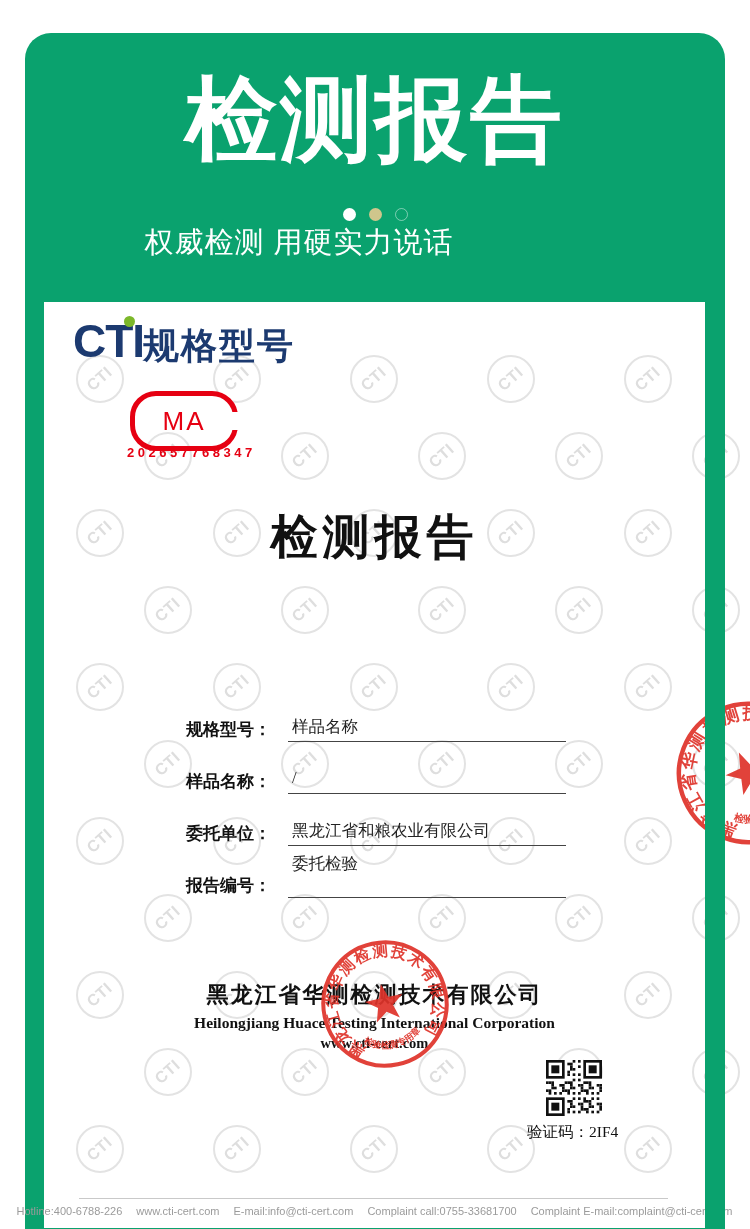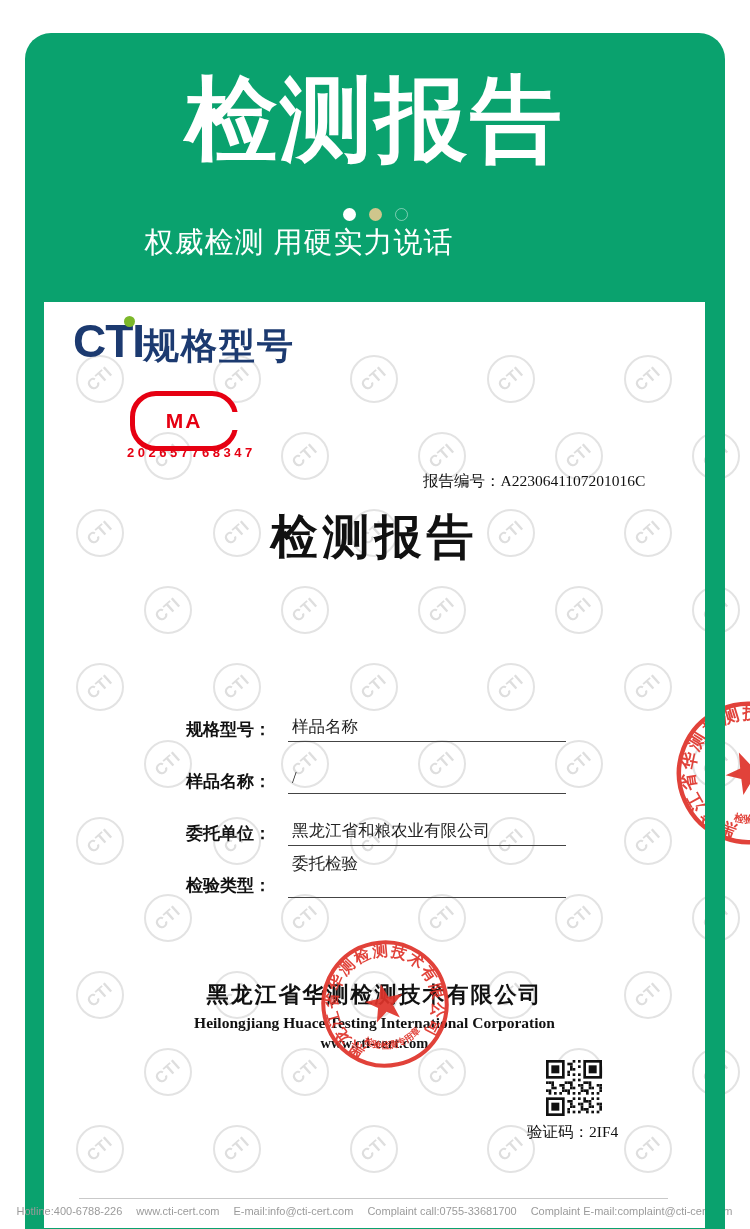--- a/index.html
+++ b/index.html
@@ -34,21 +34,21 @@
   
   .cti-text{left:73px;top:303px;color:#1c3a70;font-size:46px;font-weight:900;letter-spacing:-1px;line-height:1;}
   .cti-dot{left:124px;top:301px;width:11px;height:11px;border-radius:50%;background:#7cb82a;}
   .cti-cn{left:143px;top:313px;color:#1c3a70;font-size:36px;font-weight:bold;letter-spacing:2px;line-height:1;}
 
   
   .cma-box{left:130px;top:376px;width:98px;height:50px;border:5px solid #e60012;border-radius:26px;
            display:flex;align-items:center;justify-content:center;}
   .cma-box::after{content:"";position:absolute;right:-6px;top:50%;transform:translateY(-50%);
                   width:12px;height:18px;background:#fff;}
-  .cma-ma{color:#e60012;font-size:21px;font-weight:700;letter-spacing:2px;}
+  .cma-ma{color:#e60012;font-size:26px;font-weight:400;letter-spacing:2px;}
   .cma-num{left:127px;top:430px;color:#e60012;font-size:13px;letter-spacing:3.5px;font-weight:bold;}
 
   .report-no{left:423px;top:456px;font-size:15.5px;color:#111;}
   .cert-title{left:44px;top:497px;width:661px;text-align:center;font-size:47px;font-weight:bold;
               color:#111;letter-spacing:5px;line-height:1.1;}
 
   .f-label{left:186px;font-size:17px;font-weight:bold;color:#111;}
   .f-value{left:292px;font-size:16.5px;color:#222;}
   .f-line{left:288px;width:278px;height:1px;background:#444;}
 
@@ -258,39 +258,36 @@
 
     <div class="abs cti-text">CTI</div>
     <div class="abs cti-dot"></div>
     <div class="abs cti-cn">规格型号</div>
 
     <div class="abs cma-box">
       <span class="cma-ma">MA</span>
     </div>
     <div class="abs cma-num">202657768347</div>
 
-    <div class="abs report-no serif">
-      <span>报告编号：</span><span>A2230641107201016C</span>
-    </div>
 
     <div class="abs cert-title serif">检测报告</div>
 
     <div class="abs f-label serif" style="top:703px">规格型号：</div>
     <div class="abs f-value serif" style="top:701px">样品名称</div>
     <div class="abs f-line" style="top:726px"></div>
 
     <div class="abs f-label serif" style="top:755px">样品名称：</div>
     <div class="abs f-value serif" style="top:753px">/</div>
     <div class="abs f-line" style="top:778px"></div>
 
     <div class="abs f-label serif" style="top:807px">委托单位：</div>
     <div class="abs f-value serif" style="top:805px">黑龙江省和粮农业有限公司</div>
     <div class="abs f-line" style="top:830px"></div>
 
-    <div class="abs f-label serif" style="top:859px">检验类型：</div>
+    <div class="abs f-label serif" style="top:859px">报告编号：</div>
     <div class="abs f-value serif" style="top:838px">委托检验</div>
     <div class="abs f-line" style="top:882px"></div>
 
     <div class="abs co-cn serif">黑龙江省华测检测技术有限公司</div>
     <div class="abs co-en serif">Heilongjiang Huace Testing International Corporation</div>
     <div class="abs co-www serif">www.cti-cert.com</div>
 
     <svg class="abs qr" id="qr" viewBox="0 0 21 21">
         <rect x="0" y="0" width="21" height="21" fill="#fff"></rect>
         <rect x="0" y="8" width="1" height="1" fill="#111"></rect>

